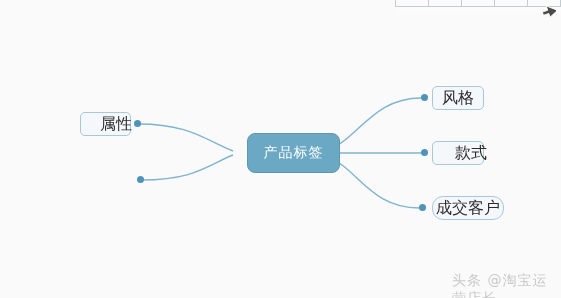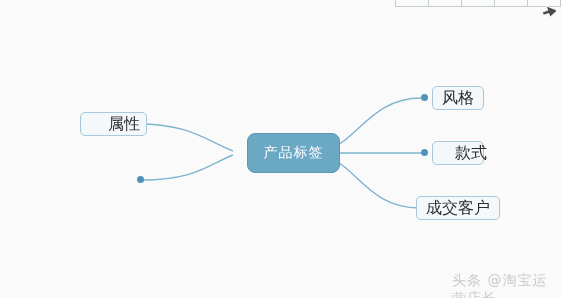--- a/index.html
+++ b/index.html
@@ -81,25 +81,25 @@
     border: 1px solid #5d97b2;
     border-radius: 8px;
     color: #ffffff;
     font-size: 14px;
     height: 40px;
     letter-spacing: 1px;
   }
 
   
   #node-root      { left: 247px; top: 133px; width: 93px; }
-  #node-shuxing   { left: 80px;  top: 112px; width: 67px; padding-left: 21px; }
+  #node-shuxing   { left: 80px;  top: 112px; width: 51px; padding-left: 21px; }
   #node-qujianjia { left: 72px;  top: 168px; width: 62px; }
   #node-fengge    { left: 432px; top: 86px;  width: 52px; }
   #node-kuanshi   { left: 432px; top: 141px; width: 52px; padding-left: 26px; }
-  #node-chengjiao { left: 416px; top: 196px; width: 84px; }
+  #node-chengjiao { left: 432px; top: 196px; width: 72px; border-radius: 11px; }
 
   
   .dot {
     position: absolute;
     width: 7px;
     height: 7px;
     border-radius: 50%;
     background: #4f93b8;
   }
   #dot-shuxing   { left: 134px; top: 120px; }

